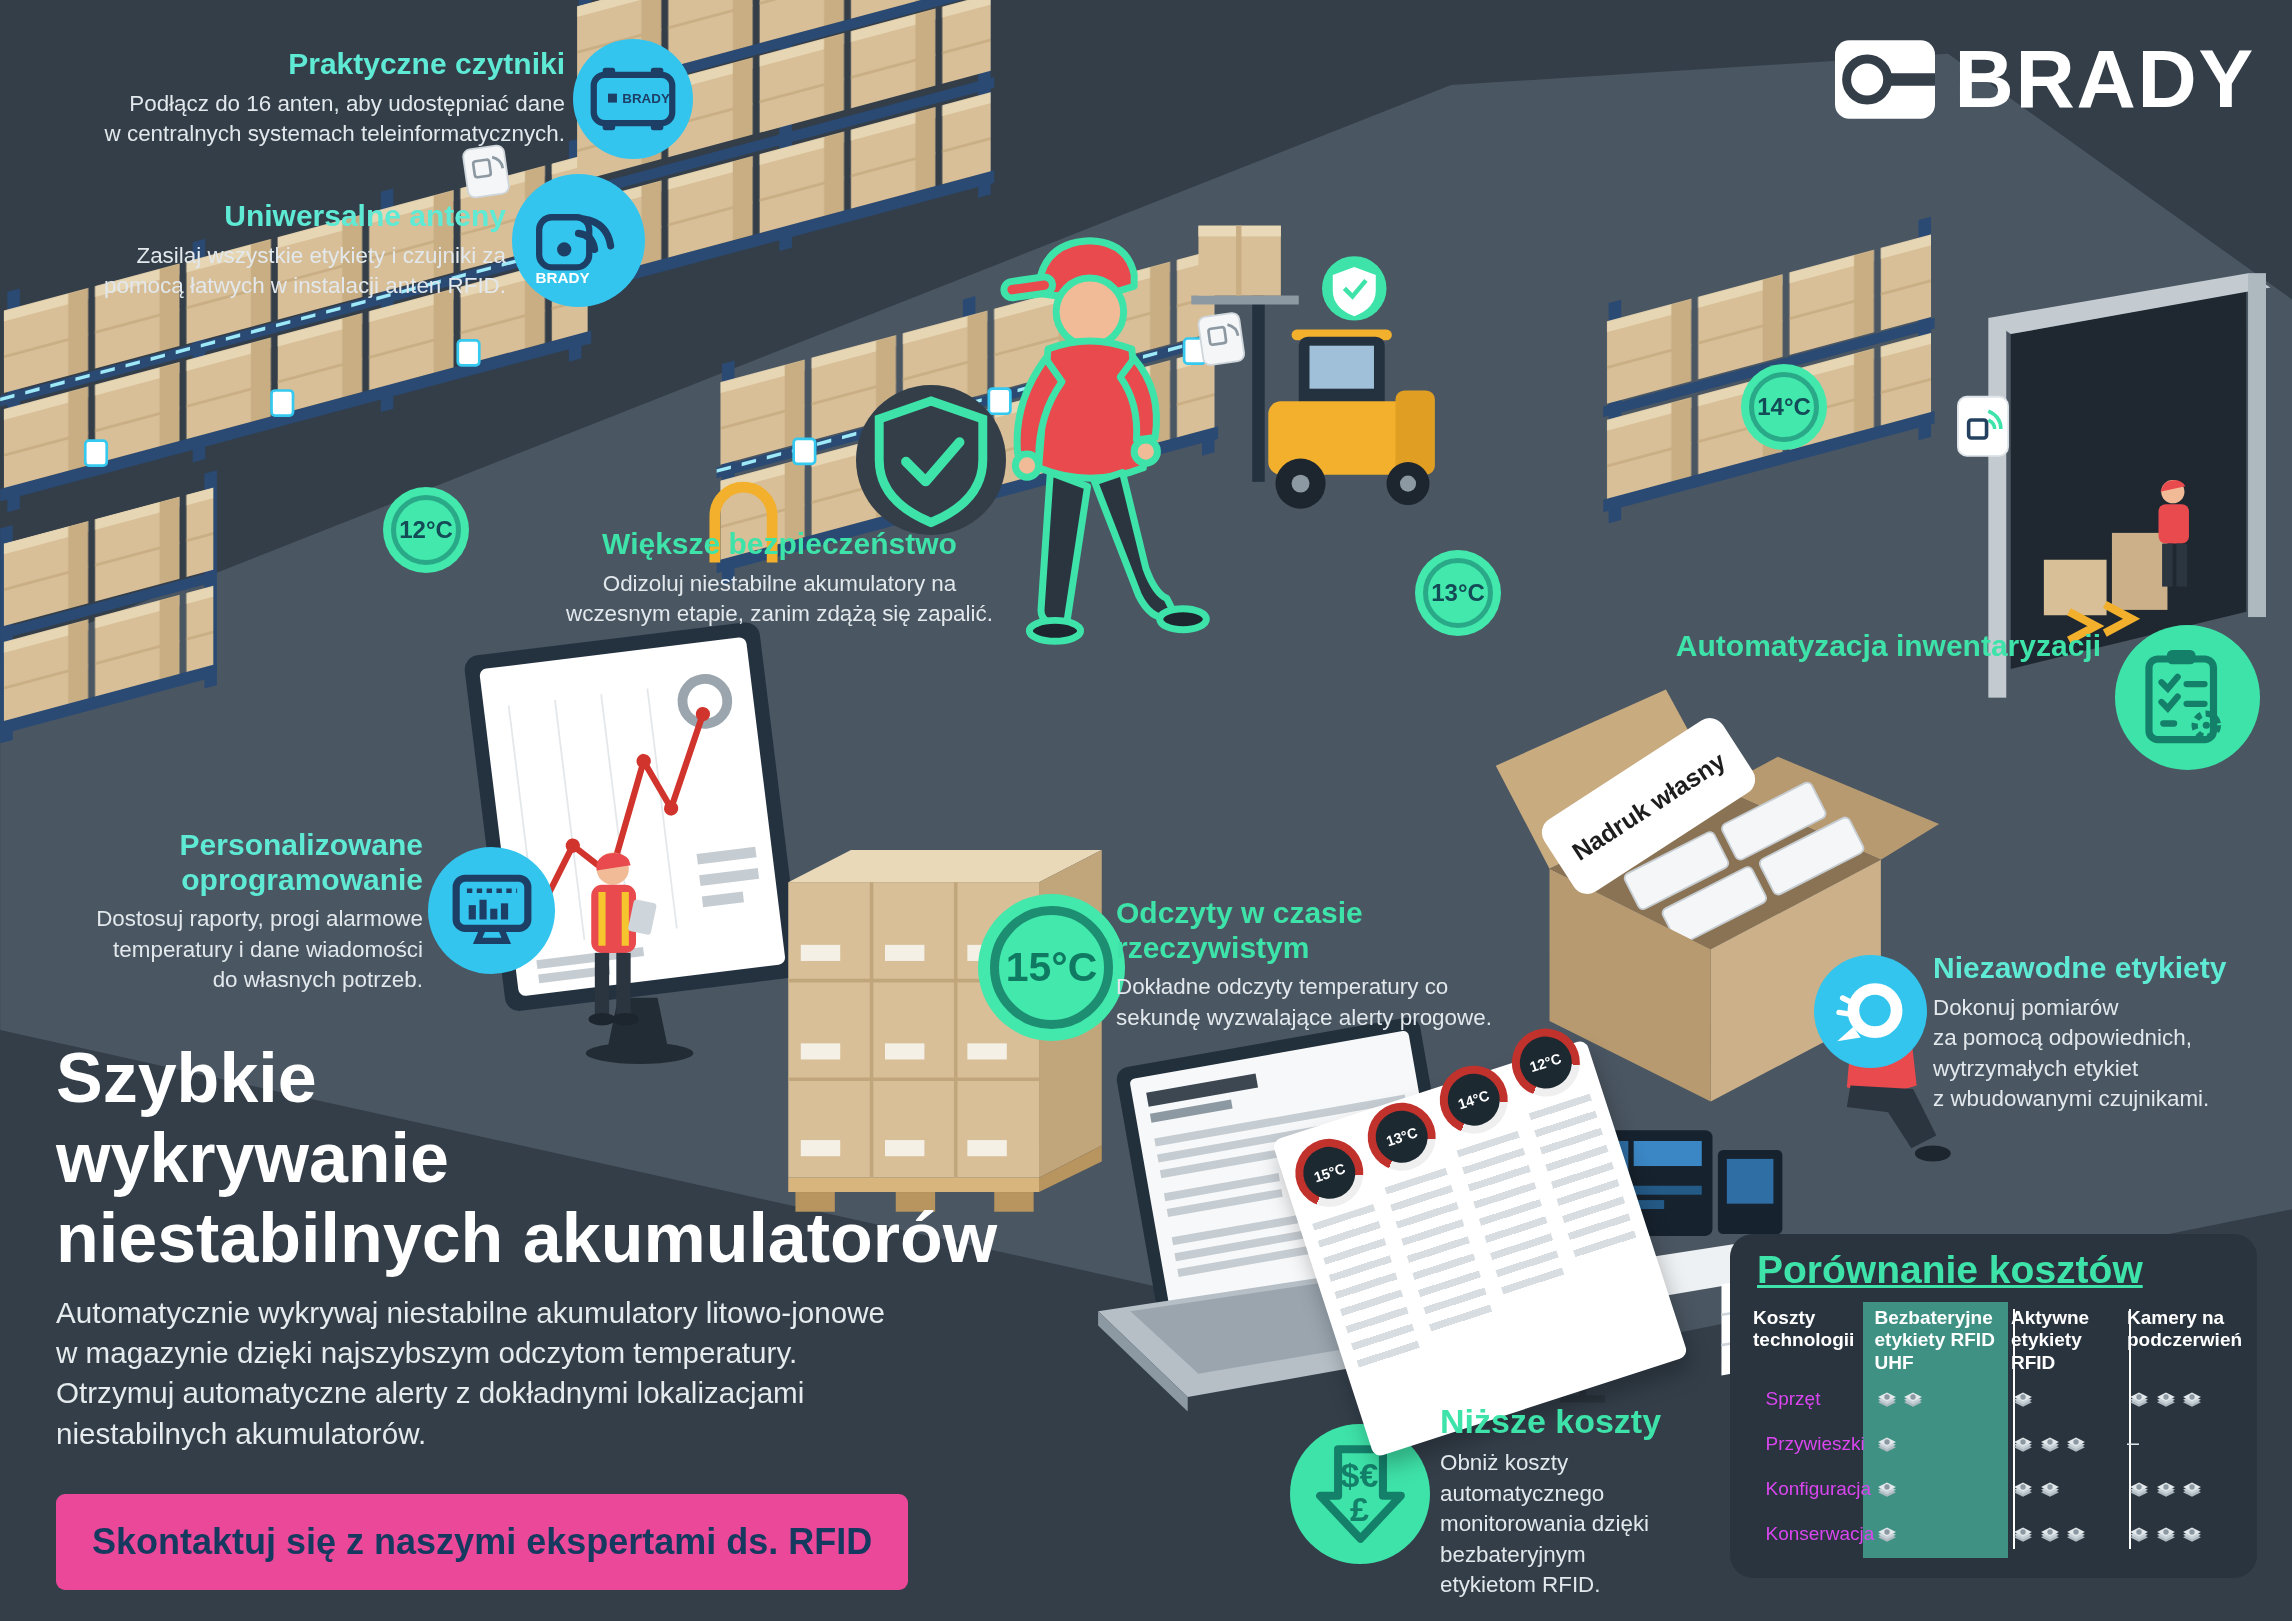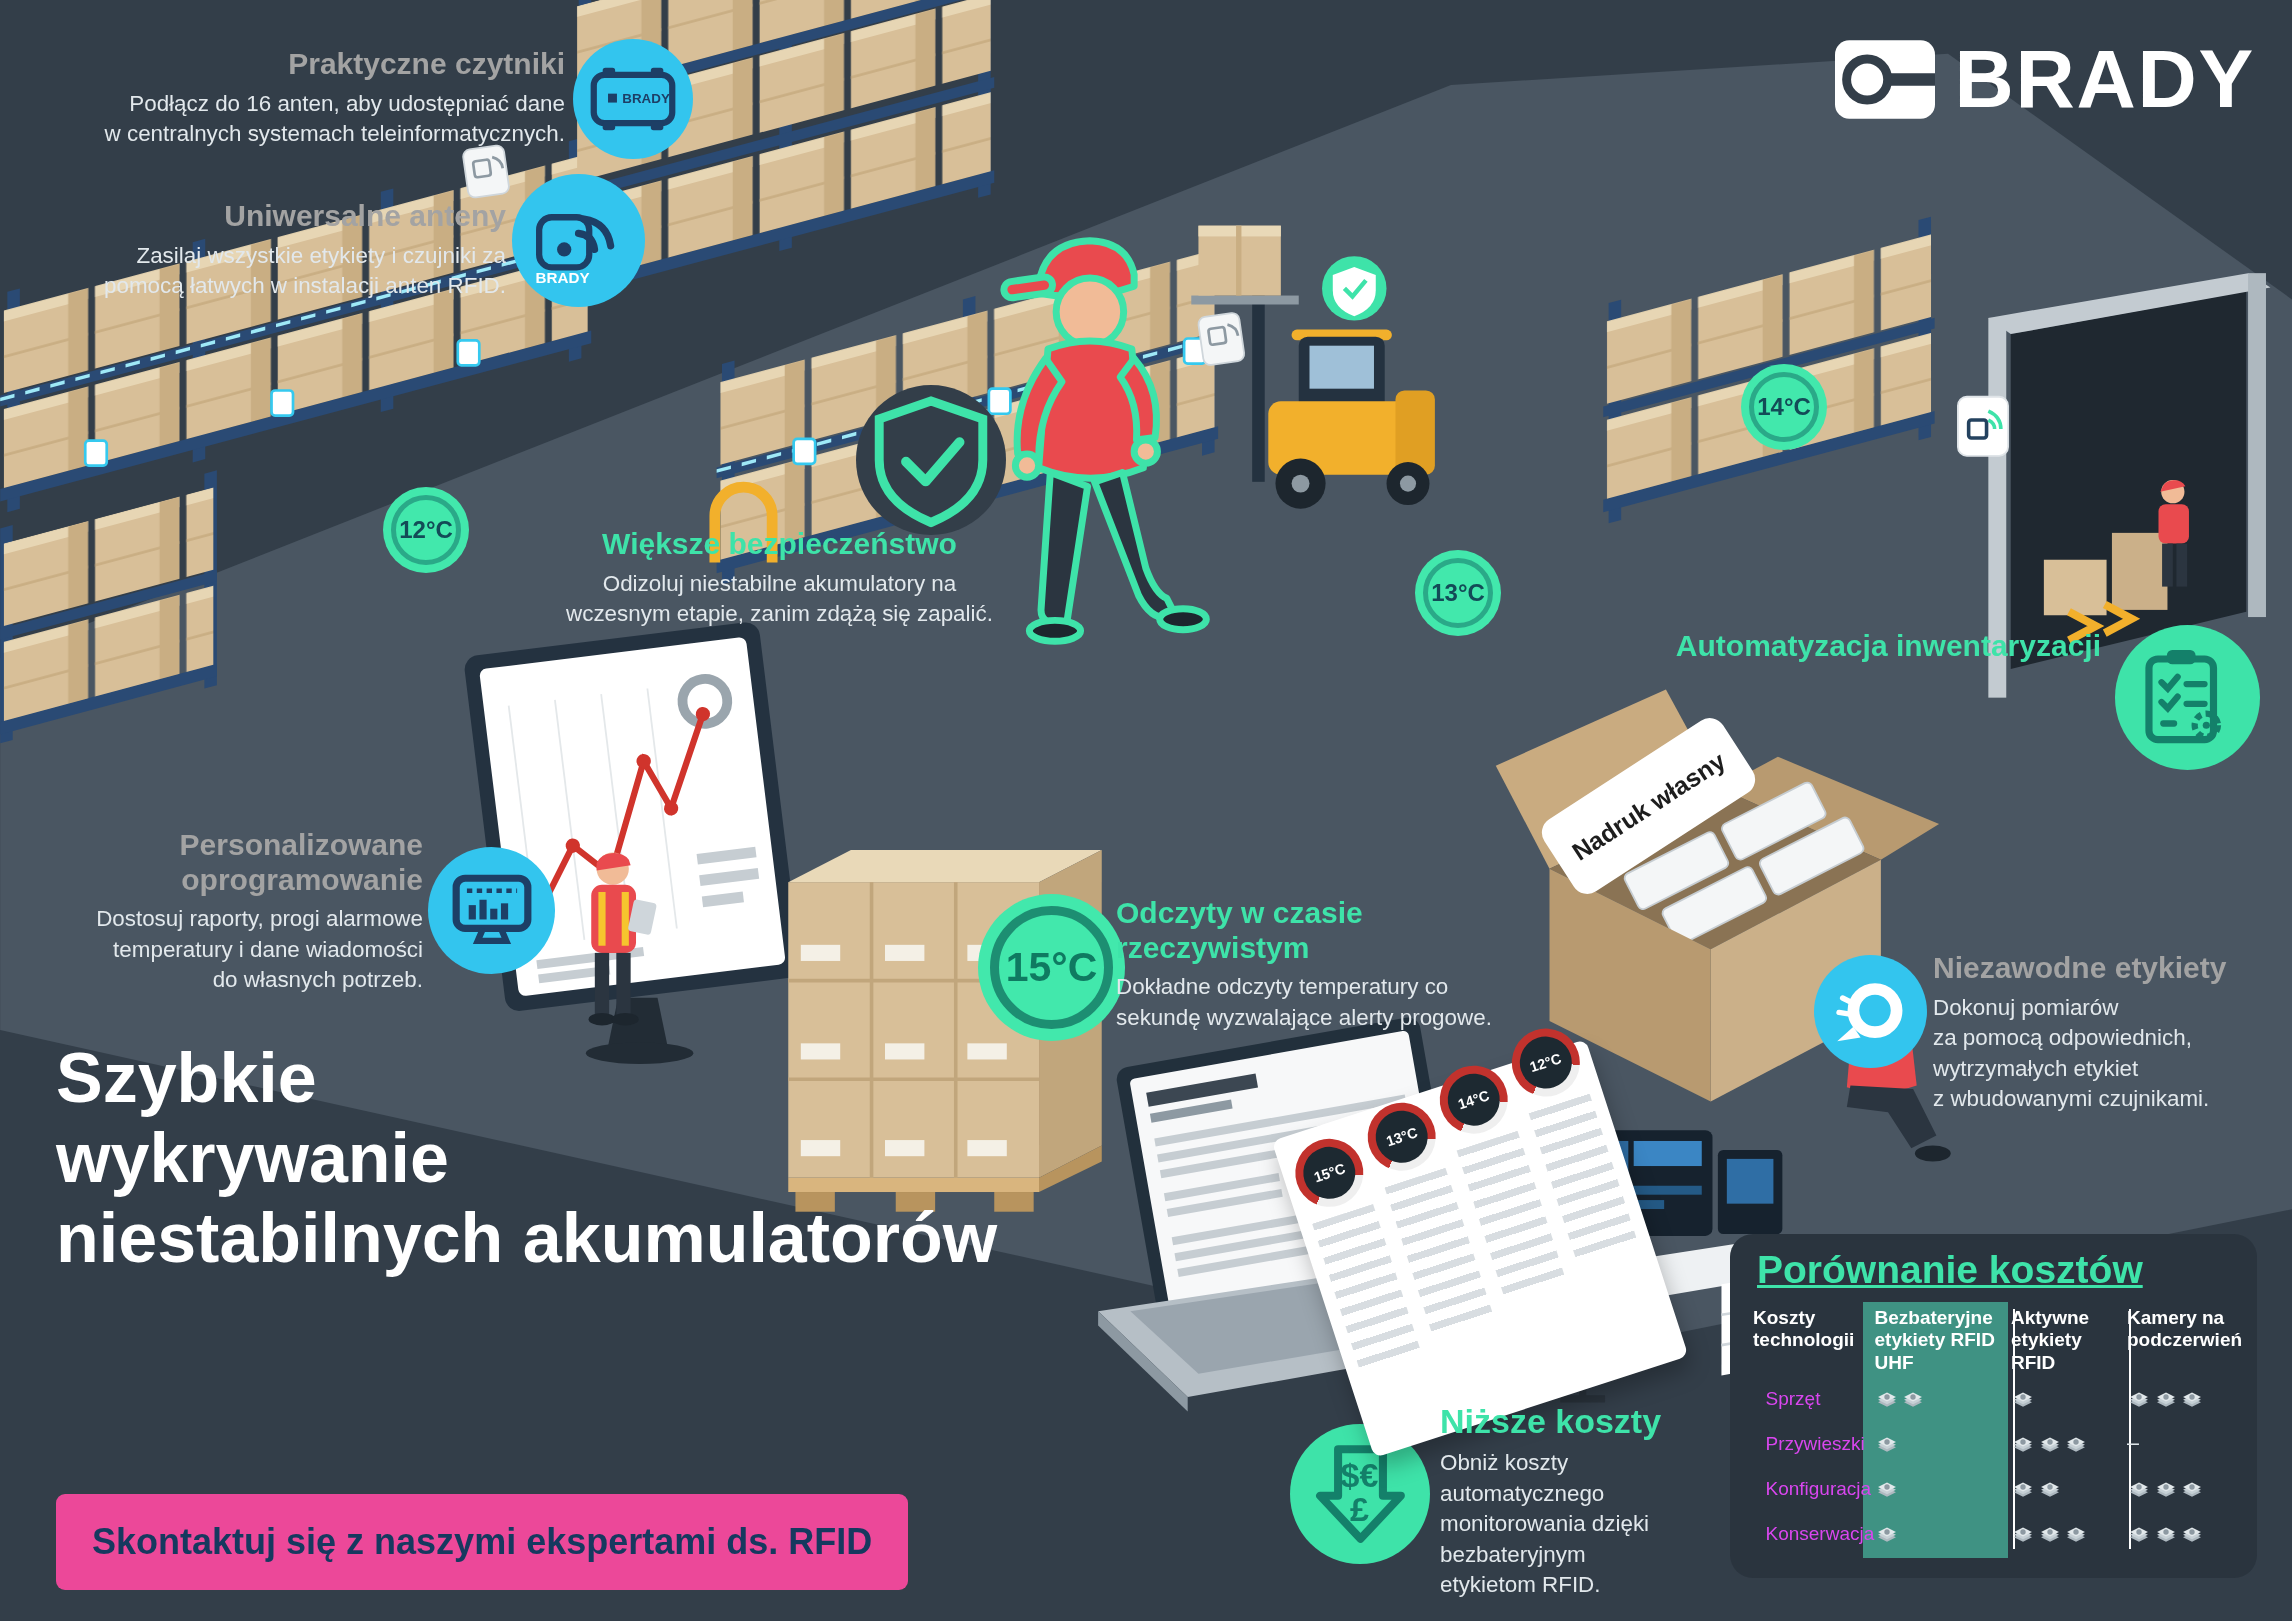--- a/index.html
+++ b/index.html
@@ -3,21 +3,21 @@
 <meta charset="utf-8">
 <style>
   html,body{margin:0;padding:0;background:#232c34;}
   .stage{position:relative;width:2293px;height:1621px;background:#333e49;overflow:hidden;
          font-family:"Liberation Sans","DejaVu Sans",sans-serif;color:#e4e9ec;}
   .scene{position:absolute;left:0;top:0;}
   .pre{white-space:pre-line;}
   
   .co{position:absolute;}
   .ct{font-weight:bold;font-size:30px;line-height:1.15;margin-bottom:7.2px;}
-  .cyan{color:#a3a3a3;} .mint{color:#3ee3a9;}
+  .cyan{color:#5eead4;} .mint{color:#3ee3a9;}
   .cb{font-size:22.4px;line-height:1.36;color:#e2e8ec;}
   .co.readers{left:63px;top:47px;width:502px;text-align:right;}
   .co.antennas{left:54px;top:199px;width:452px;text-align:right;}
   .co.safety{left:503px;top:527px;width:553px;text-align:center;}
   .co.inventory{left:1655px;top:629px;width:446px;text-align:right;}
   .co.software{left:49px;top:828px;width:374px;text-align:right;}
   .co.realtime{left:1116px;top:896px;width:448px;text-align:left;}
   .co.labels{left:1933px;top:951px;width:354px;text-align:left;}
   .co.costs{left:1440px;top:1402px;width:322px;text-align:left;}
   .co.costs .ct{font-size:34px;}
@@ -537,20 +537,24 @@
     <div class="cb pre">Obniż koszty
 automatycznego
 monitorowania dzięki
 bezbateryjnym
 etykietom RFID.</div>
   </div>
 
   <div class="hero-title pre">Szybkie
 wykrywanie
 niestabilnych akumulatorów</div>
+  <div class="hero-sub pre">Automatycznie wykrywaj niestabilne akumulatory litowo-jonowe
+w magazynie dzięki najszybszym odczytom temperatury.
+Otrzymuj automatyczne alerty z dokładnymi lokalizacjami
+niestabilnych akumulatorów.</div>
   <button class="cta">Skontaktuj się z naszymi ekspertami ds. RFID</button>
 
   <div class="panel">
     <div class="ptitle">Porównanie kosztów</div>
     <div class="hl"></div>
     <div class="vsep vs1"></div>
     <div class="vsep vs2"></div>
     <div class="tgrid thead">
       <div class="h0">Koszty technologii</div>
       <div class="h1">Bezbateryjne etykiety RFID UHF</div>

